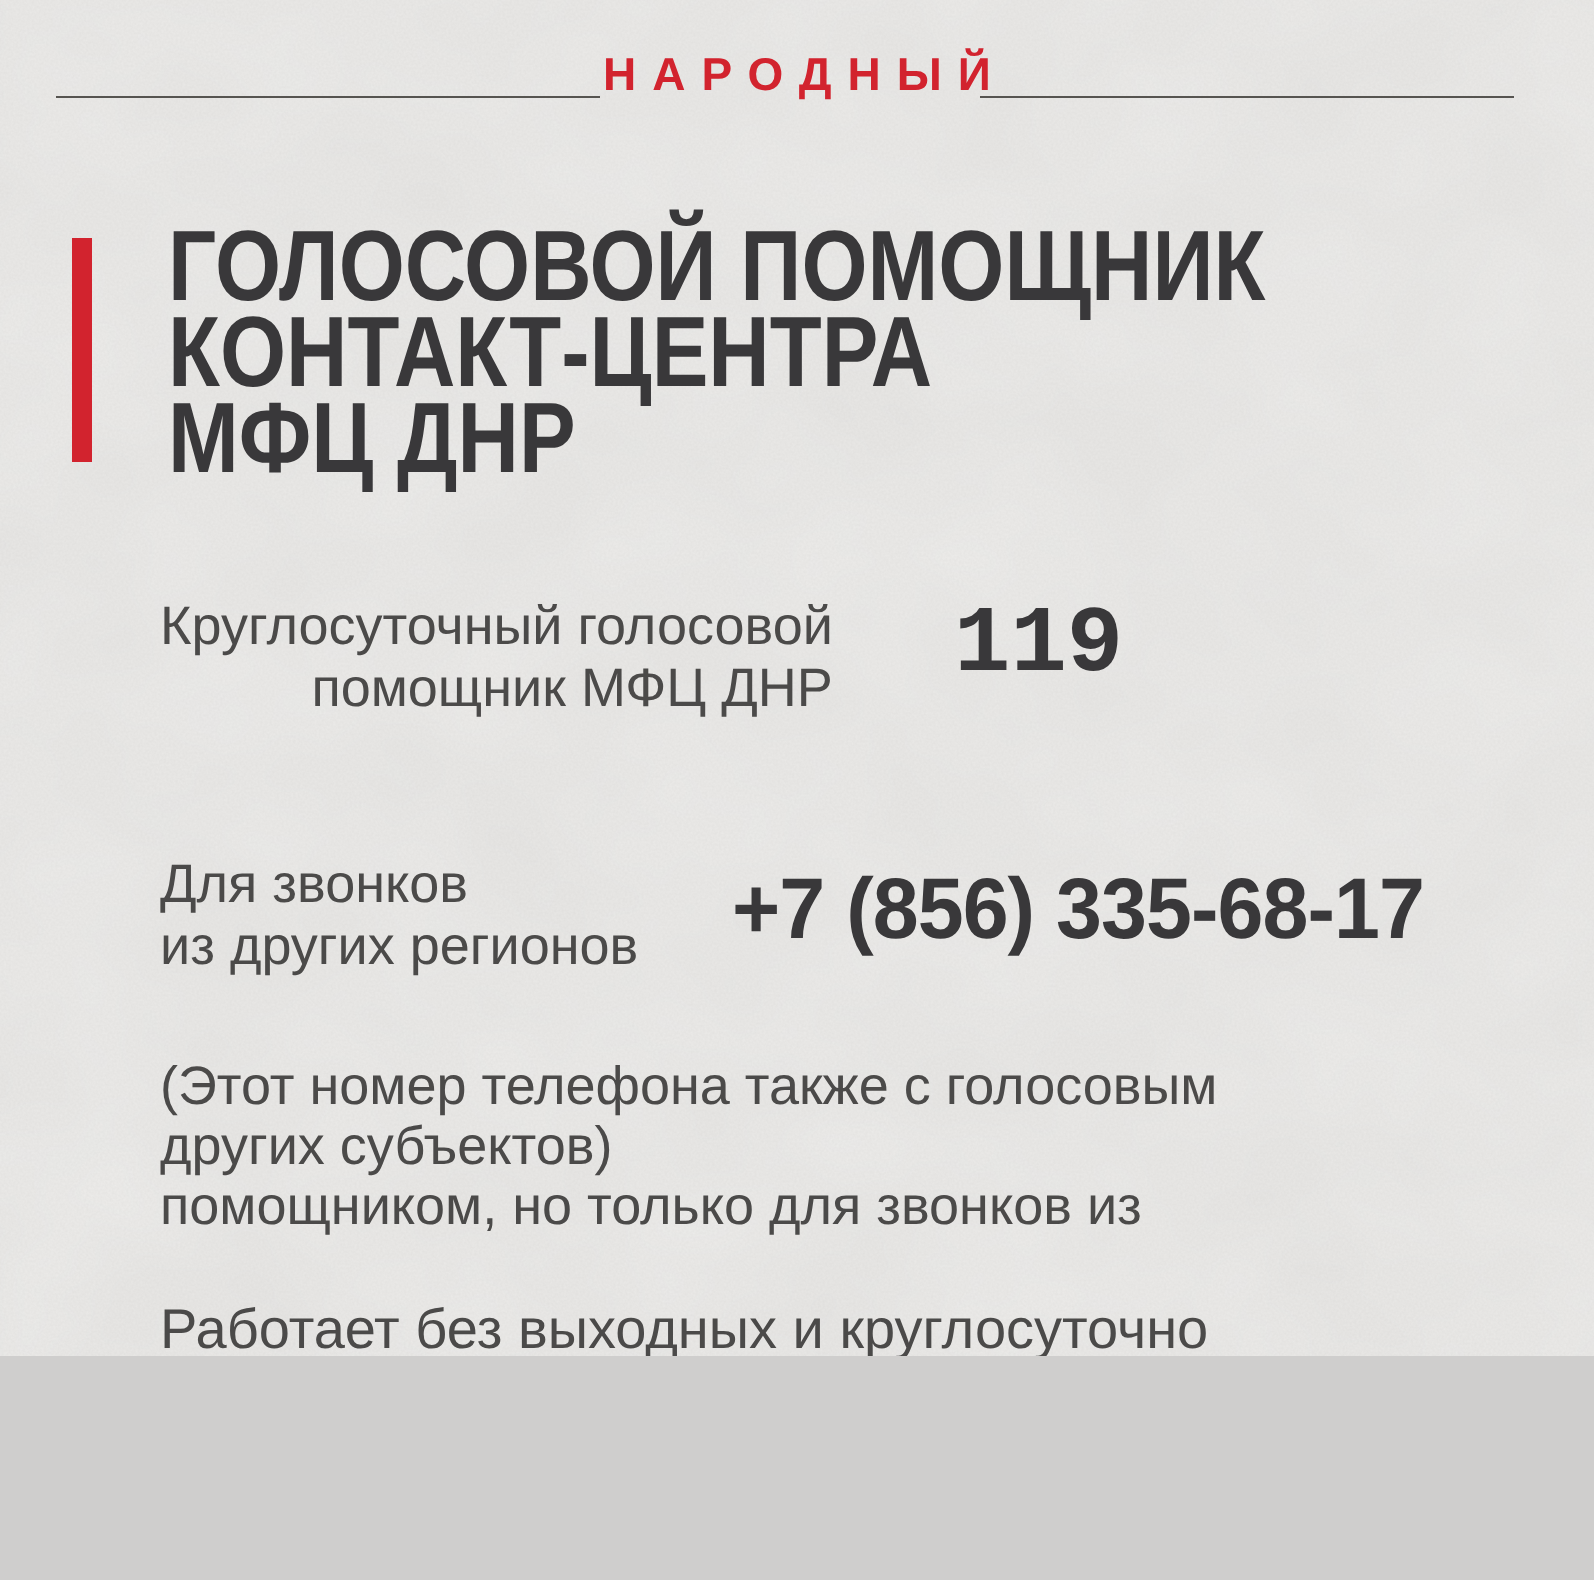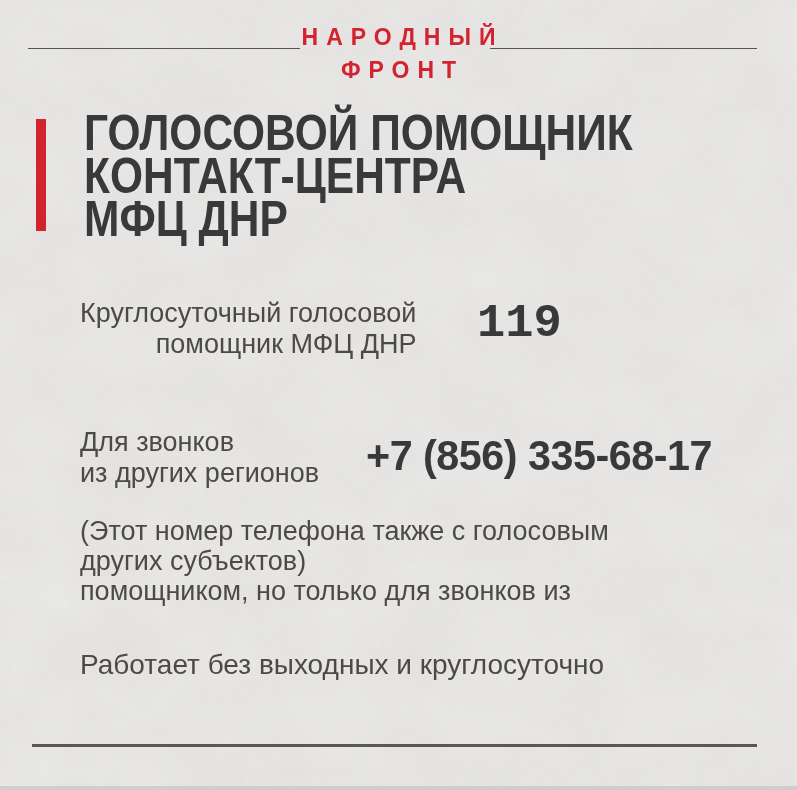--- a/index.html
+++ b/index.html
@@ -3,21 +3,21 @@
 <meta charset="utf-8">
 <title>Народный Фронт — Голосовой помощник МФЦ ДНР</title>
 <style>
   * { margin: 0; padding: 0; box-sizing: border-box; }
   html, body { background: #cfcecd; }
   body { font-family: "Liberation Sans", sans-serif; }
 
   .poster {
     position: relative;
     width: 797px;
-    height: 786px;
+    height: 678px;
     margin: 0 auto;
     background: var(--c-background, #e6e5e3);
     overflow: hidden;
   }
 
   .texture {
     position: absolute;
     inset: 0;
     z-index: 1;
     pointer-events: none;
@@ -116,21 +116,21 @@
     color: var(--c-title-text, #39383a);
     transform: scaleX(0.96);
     transform-origin: left top;
     white-space: nowrap;
   }
 
   
   .note {
     position: absolute;
     left: 80px;
-    top: 516px;
+    top: 528px;
     font-size: 27px;
     line-height: 30px;
     color: var(--c-body-text, #4b4a49);
     white-space: nowrap;
   }
   .schedule {
     position: absolute;
     left: 80px;
     top: 650px;
     font-size: 28px;
@@ -166,21 +166,20 @@
     <rect width="797" height="790" filter="url(#mottle)"></rect>
     <rect width="797" height="790" filter="url(#grain)"></rect>
   </svg>
 
   <div class="content">
 
     <header>
       <div class="rule rule-left"></div>
       <div class="brand">
         <div class="brand-line1">НАРОДНЫЙ</div>
-        <div class="brand-line2">ФРОНТ</div>
       </div>
       <div class="rule rule-right"></div>
     </header>
 
     <div class="accent-bar"></div>
     <h1 class="title">
       <div>ГОЛОСОВОЙ ПОМОЩНИК</div>
       <div>КОНТАКТ-ЦЕНТРА</div>
       <div>МФЦ ДНР</div>
     </h1>

